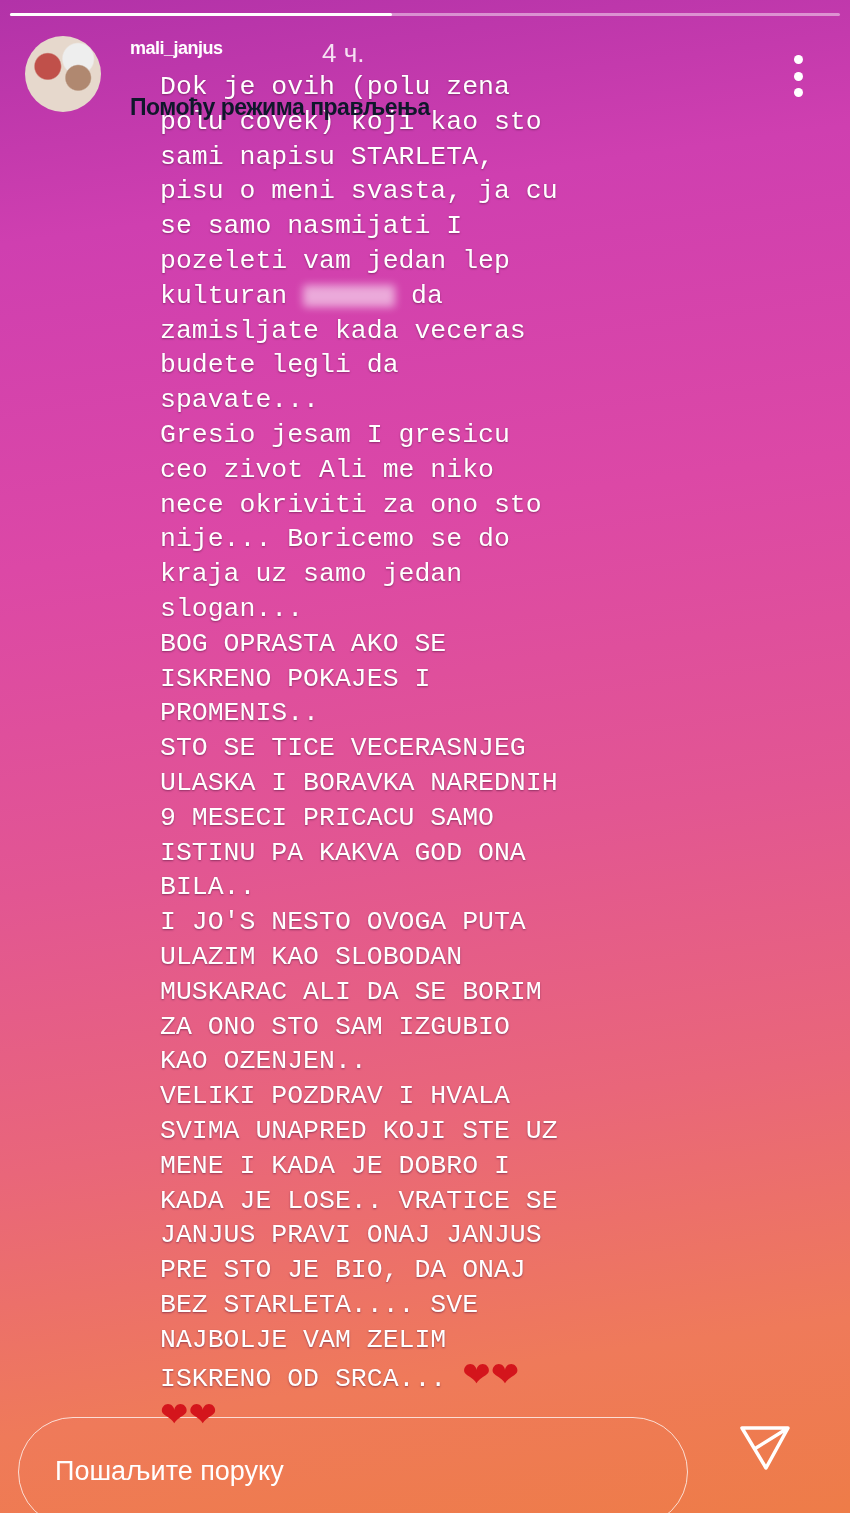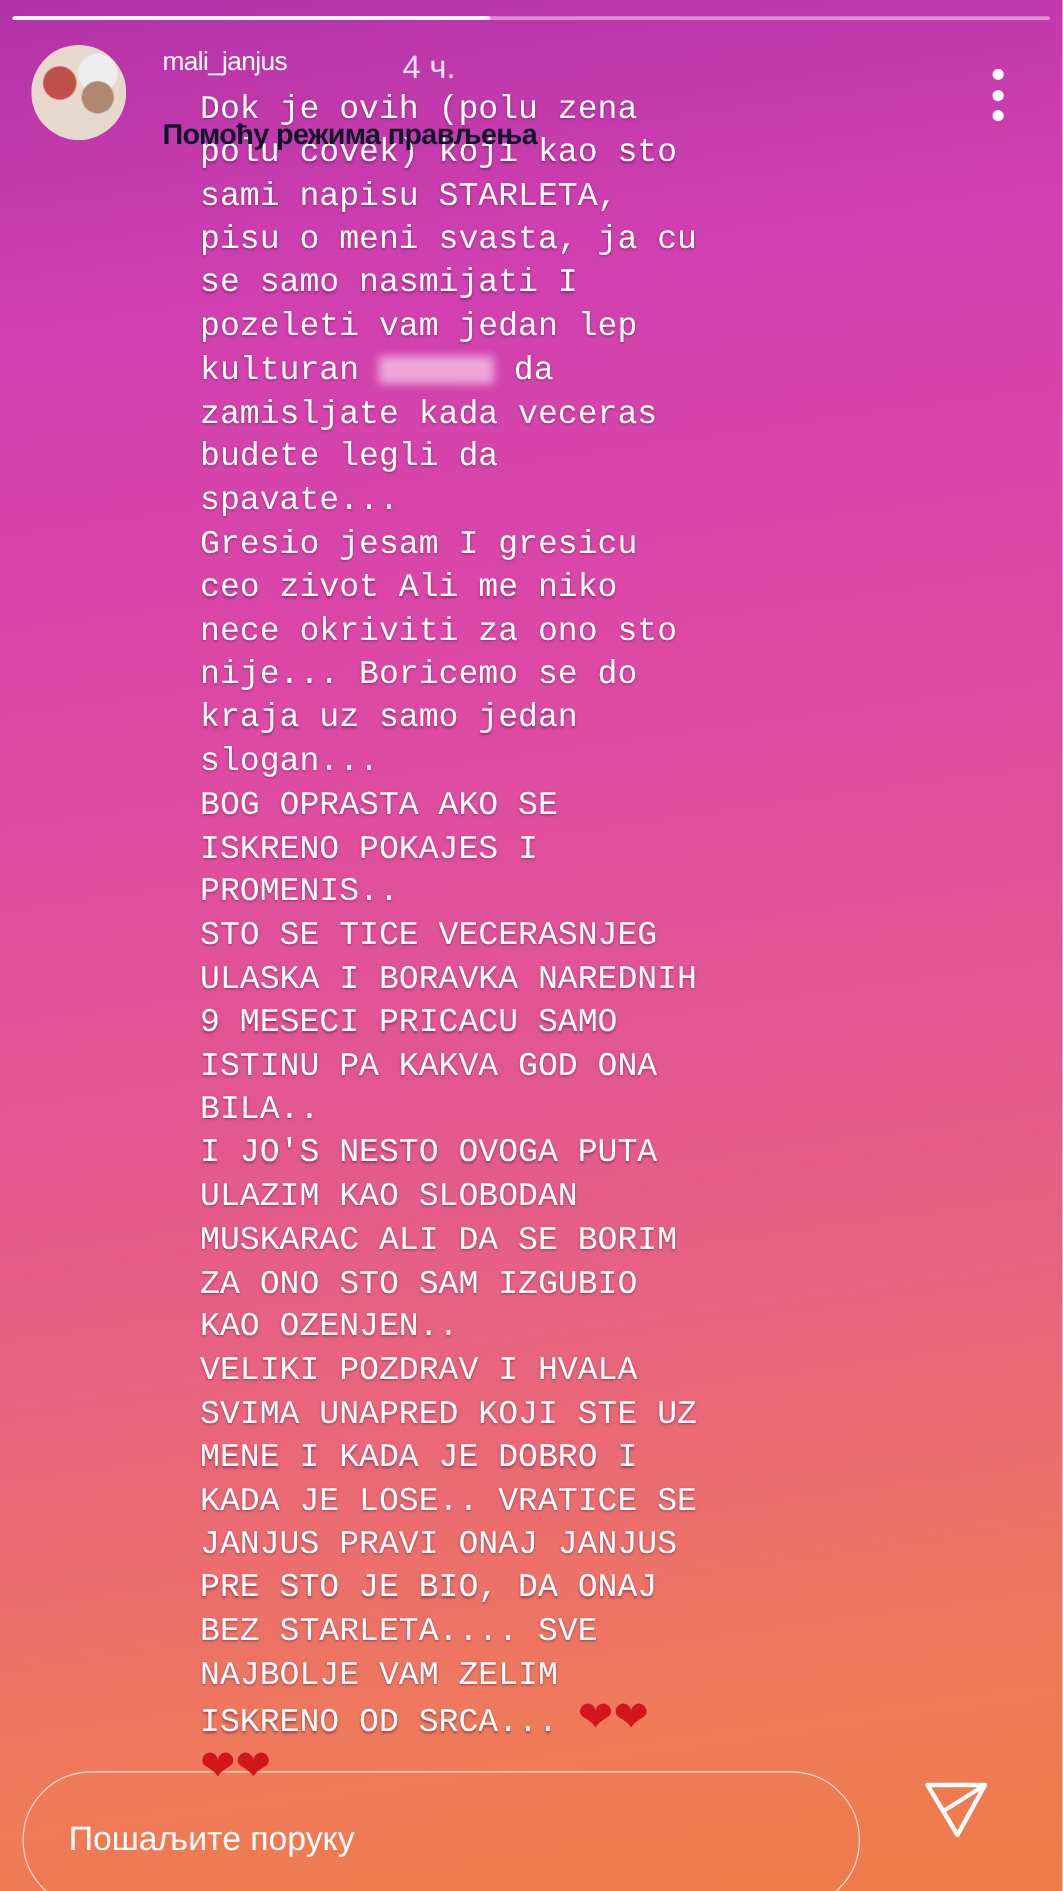--- a/index.html
+++ b/index.html
@@ -19,21 +19,21 @@
   .avatar {
     position: absolute; left: 25px; top: 36px; width: 76px; height: 76px;
     border-radius: 50%; overflow: hidden;
     background: radial-gradient(circle at 30% 40%, #c0504a 0 18%, transparent 20%),
                 radial-gradient(circle at 70% 55%, #b08870 0 18%, transparent 20%),
                 radial-gradient(circle at 70% 30%, #eee 0 20%, transparent 22%),
                 #e6d8cc;
   }
   .username {
     position: absolute; left: 130px; top: 38px; color: #fff;
-    font-size: 21px; font-weight: normal; letter-spacing: -0.5px;
+    font-size: 18px; font-weight: bold; letter-spacing: -0.5px;
   }
   .time {
     position: absolute; left: 322px; top: 38px; color: rgba(255,255,255,0.85);
     font-size: 26px;
   }
   .subtitle {
     position: absolute; left: 130px; top: 94px; color: #0f172a;
     font-size: 23px; font-weight: bold; z-index: 3; letter-spacing: -0.5px;
   }
   .more {

